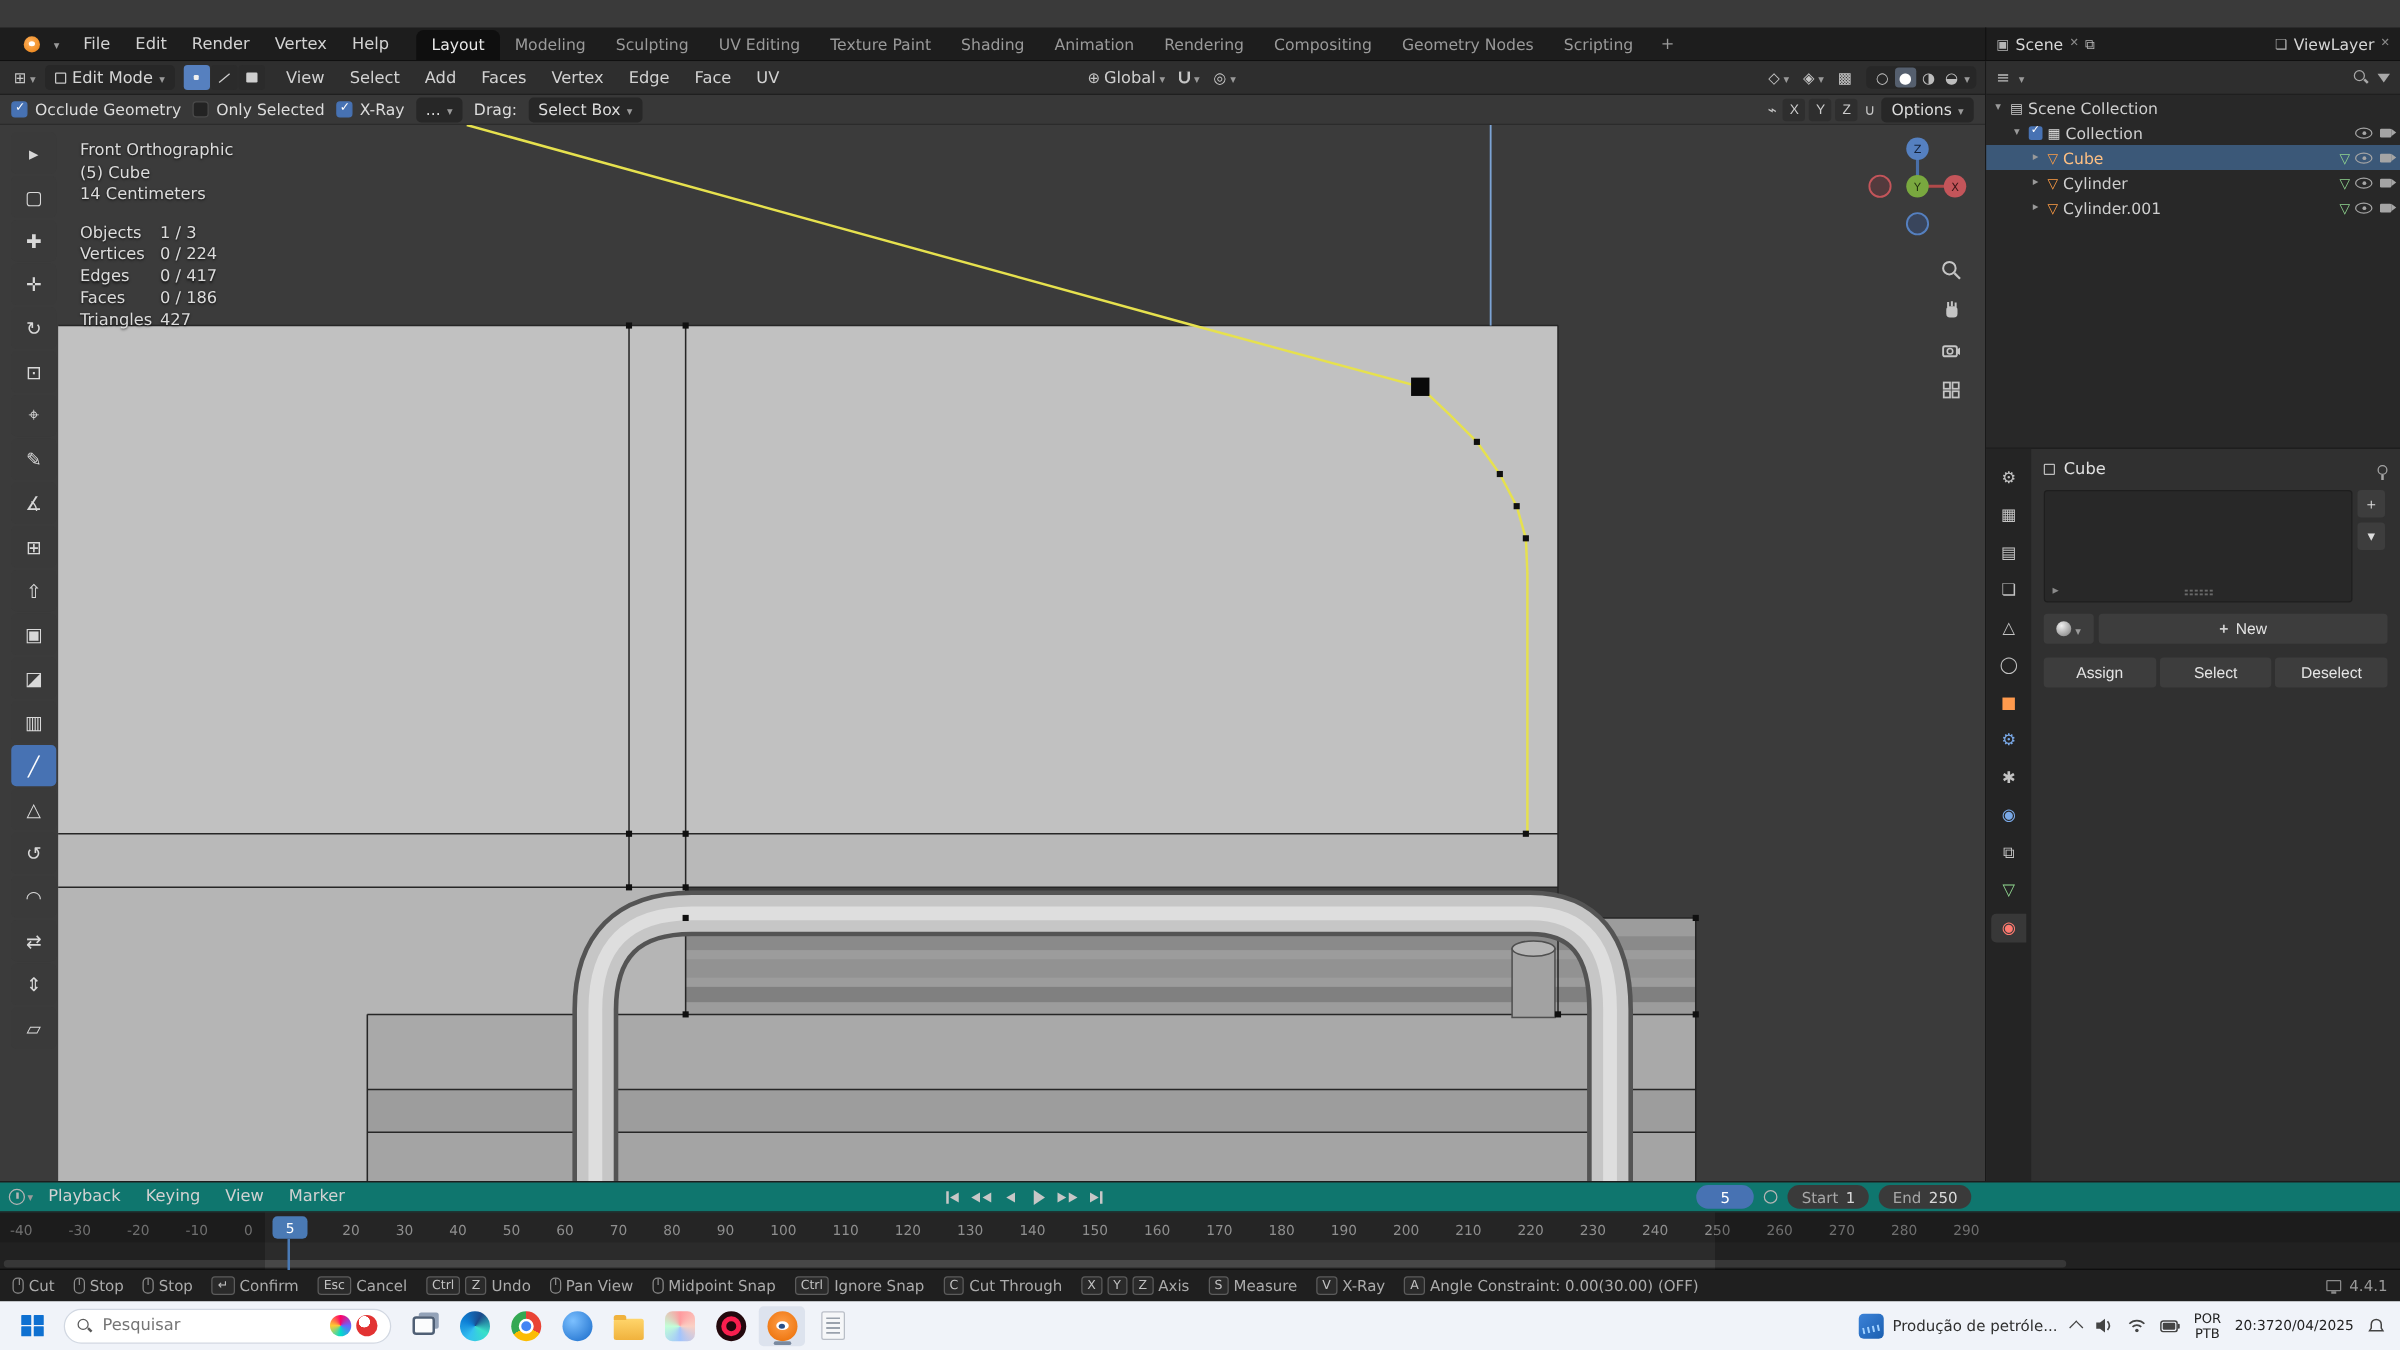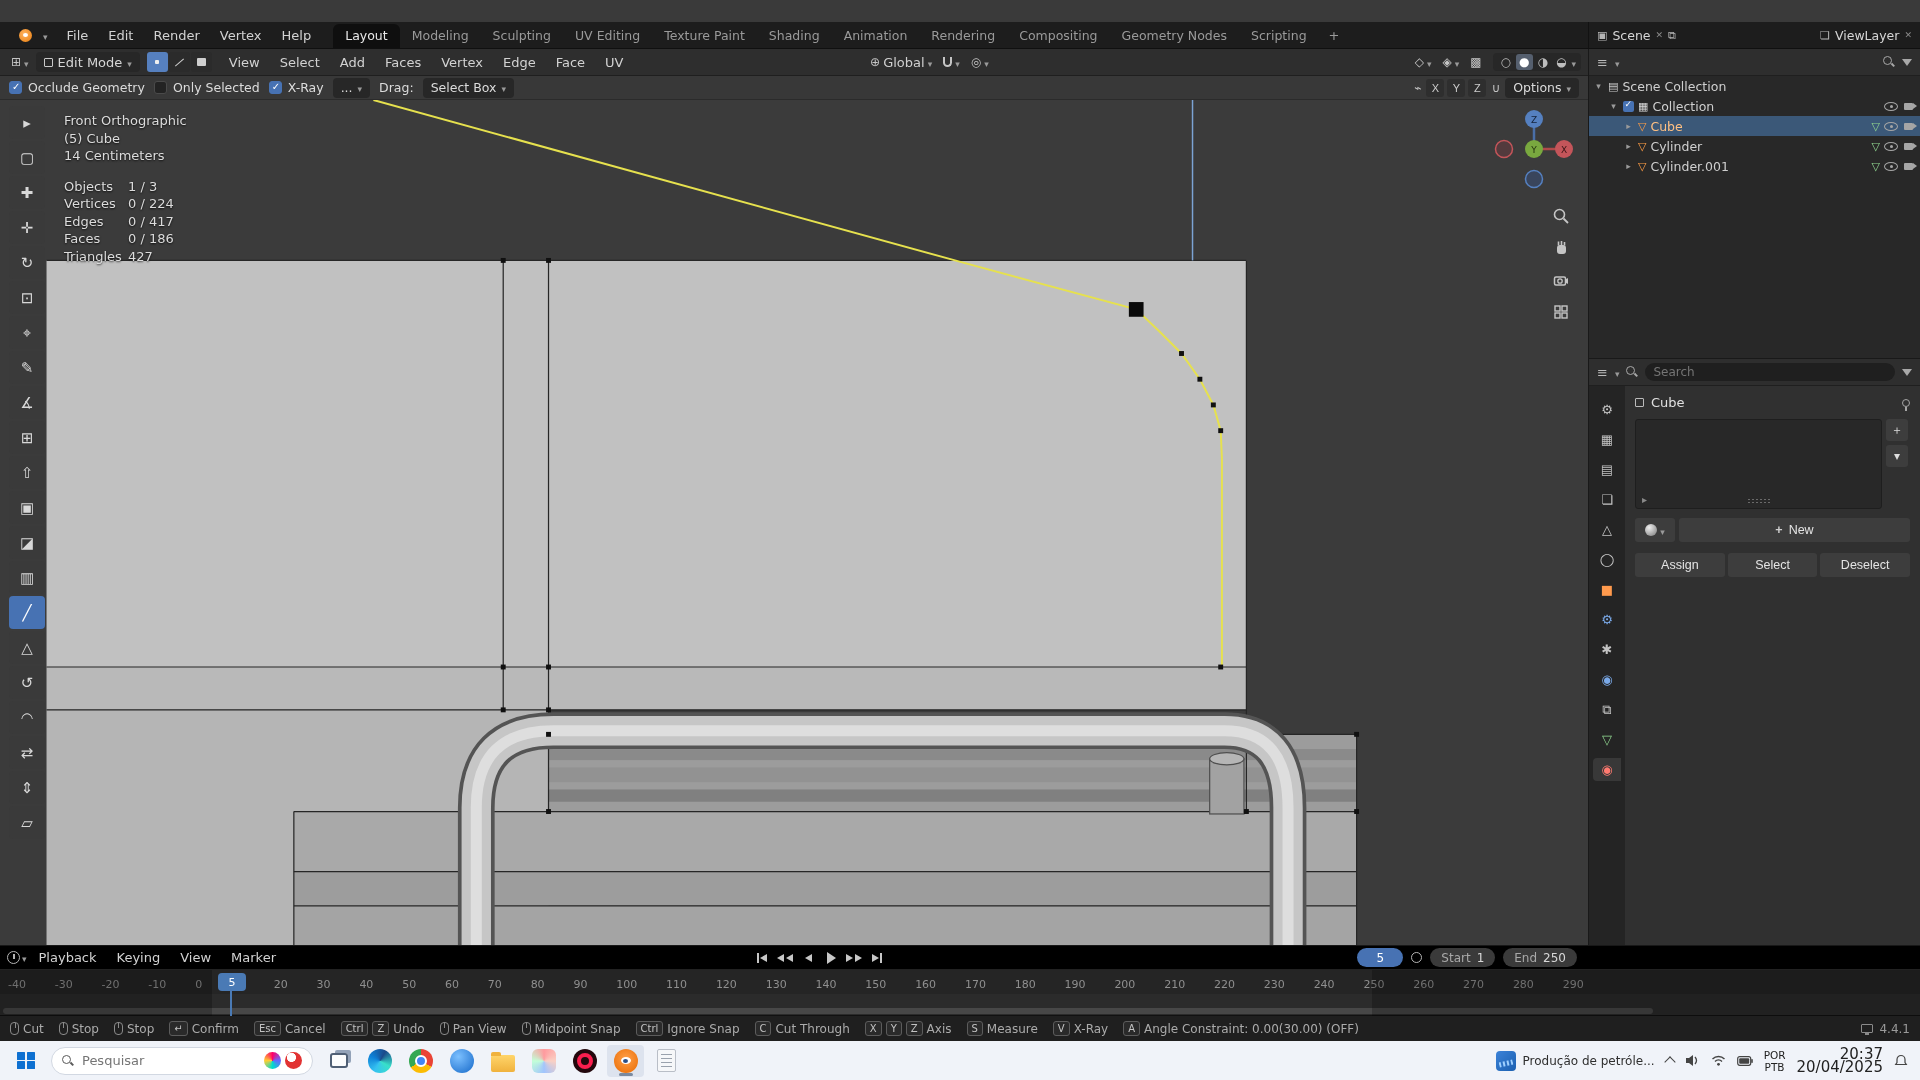--- a/index.html
+++ b/index.html
@@ -111,21 +111,21 @@
 .sq-btn{width:22px;height:22px;background:#3d3d3d;border:none;border-radius:3px;color:#ddd;font-size:12px}
 .new-row{display:flex;gap:4px;margin-top:9px;height:24px}
 .sphere-btn{width:40px;background:#3d3d3d;border:none;border-radius:3px;display:flex;align-items:center;justify-content:center;gap:3px}
 .sphere{width:12px;height:12px;border-radius:50%;background:radial-gradient(circle at 35% 30%,#f0f0f0,#787878)}
 .new-btn{flex:1;background:#3d3d3d;border:none;border-radius:3px;color:#e4e4e4;font-size:12.5px;display:flex;align-items:center;justify-content:center;gap:6px}
 .plus::before{content:"+";font-weight:bold;color:#cfcfcf}
 .assign-row{display:flex;gap:3px;margin-top:11px;height:24px}
 .a-btn{flex:1;background:#3d3d3d;border:none;border-radius:3px;color:#e4e4e4;font-size:12.5px}
 
 .timeline{position:absolute;left:0;top:945px;width:1920px;height:70px;background:#2b2b2b;border-top:1px solid #181818}
-.tl-header{height:24px;background:#000000;display:flex;align-items:center;gap:2px;padding:0 7px;position:relative;border-bottom:1px solid #222}
+.tl-header{height:24px;background:#0f766e;display:flex;align-items:center;gap:2px;padding:0 7px;position:relative;border-bottom:1px solid #222}
 .clk{width:13px;height:13px;border:1.5px solid #b5b5b5;border-radius:50%;position:relative}
 .clk::after{content:"";position:absolute;left:5px;top:2px;width:1.5px;height:4.5px;background:#b5b5b5}
 .transport{position:absolute;left:752px;top:2px;display:flex;gap:3px}
 .tbtn{width:20px;height:19px;background:none;border:none;display:flex;align-items:center;justify-content:center;gap:1.5px}
 .tri-r{width:0;height:0;border-left:7px solid #c7c7c7;border-top:4.5px solid transparent;border-bottom:4.5px solid transparent}
 .tri-l{width:0;height:0;border-right:7px solid #c7c7c7;border-top:4.5px solid transparent;border-bottom:4.5px solid transparent}
 .bar{width:2px;height:10px;background:#c7c7c7}
 .big{border-left-width:9px;border-top-width:6px;border-bottom-width:6px}
 .tl-right{margin-left:auto;margin-right:336px;display:flex;align-items:center;gap:8px}
 .fld{height:19px;background:#3a3a3a;border-radius:10px;display:flex;align-items:center;gap:6px;padding:0 11px;font-size:12px;color:#d8d8d8}
@@ -183,21 +183,21 @@
 .i-notes{width:19px;height:23px;background:#f6f7f9;border:1px solid #b9bec7;border-radius:2px}
 .i-notes::after{content:"";position:absolute;left:3px;top:4px;right:3px;height:13px;background:repeating-linear-gradient(#9aa2ad 0 1px,transparent 1px 4px)}
 .tray{margin-left:auto;display:flex;align-items:center;gap:11px;padding-right:4px}
 .widget{display:flex;align-items:center;gap:7px}
 .widget-ico{width:20px;height:20px;border-radius:4px;background:linear-gradient(135deg,#3b82d8,#1b5fb0);position:relative}
 .widget-ico::after{content:"";position:absolute;left:3px;top:10px;width:14px;height:5px;background:linear-gradient(90deg,#9fd0ff 2px,transparent 0) 0 0/4px 5px;transform:rotate(-12deg)}
 .widget-text{font-size:12px;color:#2f2f2f}
 .chev{width:8px;height:8px;border-left:1.6px solid #444;border-top:1.6px solid #444;transform:rotate(45deg);margin-top:3px}
 .tray-ico{display:flex;align-items:center}
 .lang{display:flex;flex-direction:column;align-items:center;font-size:10.5px;line-height:12px;color:#222}
-.clock{display:flex;flex-direction:column;align-items:flex-end;font-size:15px;line-height:13px;color:#222}
+.clock{display:flex;align-items:flex-end;font-size:11px;line-height:13px;color:#222}
 </style>
 </head>
 <body>
 
 <div id="root">
 
 
   <div class="topbar">
     <span class="app-btn">
         <span class="blogo"></span>
@@ -614,27 +614,20 @@
             <span class="ol-label">Cylinder.001</span>
             <span class="ol-spacer"></span>
             <span class="ol-tri"></span>
             <span class="eye"></span>
             <span class="cam"></span>
           </div>
         </div>
     </div>
 
     <div class="properties">
-      <div class="prop-header">
-        <span class="oh-ico"></span>
-        <span class="caret"></span>
-        <span class="mag"></span>
-        <input class="prop-search" readonly="" placeholder="Search" style="">
-        <span class="funnel"></span>
-      </div>
       <div class="prop-body">
         <div class="ptabs">
 
         <div class="ptab">
               <span style="color: rgb(195, 195, 195);">⚙</span>
             </div>
             <div class="ptab">
               <span style="color: rgb(195, 195, 195);">▦</span>
             </div>
             <div class="ptab">

